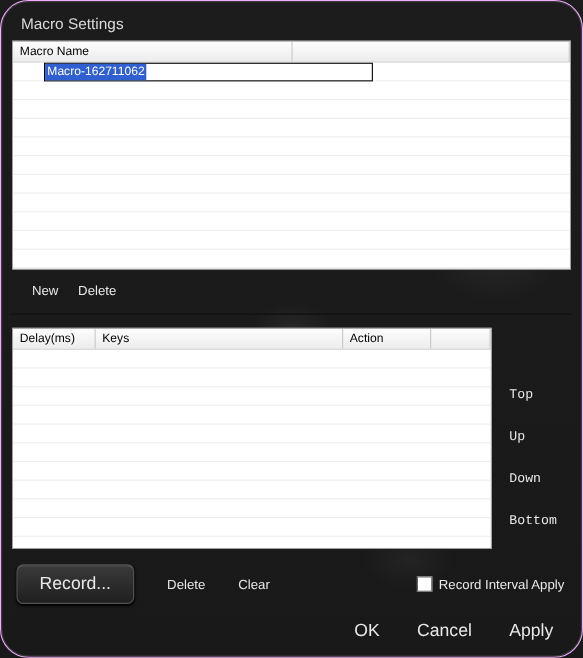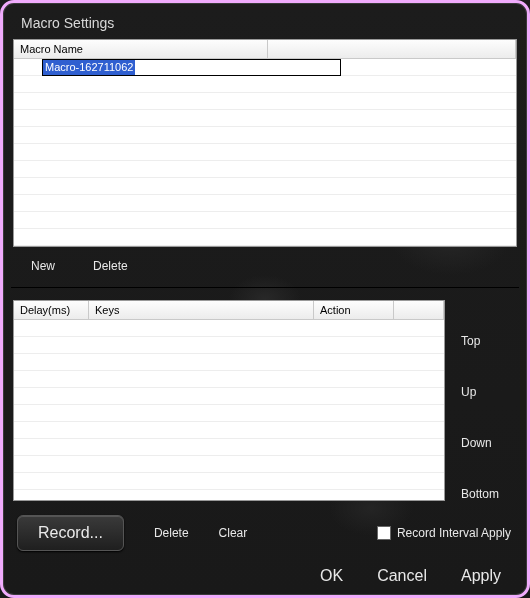--- a/index.html
+++ b/index.html
@@ -24,22 +24,22 @@
       radial-gradient(ellipse 70px 45px at 70% 85%, #242424 0%, transparent 60%),
       radial-gradient(ellipse 60px 40px at 50% 50%, #282828 0%, transparent 60%),
       linear-gradient(#1c1c1c, #191919);
     z-index: 0;
   }
   .panel {
     position: relative;
     z-index: 1;
     width: 100%;
     height: 100%;
-    border-radius: 14px;
-    border: 3px solid #f0abfc;
+    border-radius: 26px;
+    border: 1px solid #f0abfc;
     box-shadow: inset 0 0 0 1px #3a3a3a;
     padding: 8px 10px 10px 10px;
   }
   .title {
     color: #d9d9d9;
     font-size: 14px;
     padding: 4px 4px 8px 8px;
   }
   .grid-wrap {
     background: #fff;
@@ -83,21 +83,21 @@
     background: #2f5fd0;
     color: #fff;
     padding: 1px 2px;
     font-size: 11px;
     line-height: 13px;
   }
   .macro-col-name { width: 254px; }
   .macro-col-rest { flex: 1; }
   .top-buttons {
     display: flex;
-    gap: 38px;
+    gap: 18px;
     padding: 12px 0 10px 18px;
     color: #e8e8e8;
     font-size: 12px;
   }
   .link-btn {
     cursor: pointer;
     color: #e8e8e8;
   }
   .divider {
     height: 1px;
@@ -112,26 +112,27 @@
   .steps-grid { flex: 1; }
   .steps-grid .grid-body { height: 180px; }
   .steps-col-delay { width: 75px; }
   .steps-col-keys { width: 225px; }
   .steps-col-action { width: 80px; }
   .steps-col-rest { flex: 1; }
   .side-buttons {
     width: 64px;
     display: flex;
     flex-direction: column;
-    justify-content: space-between;
+    justify-content: center;
     gap: 24px;
     padding-top: 34px;
     padding-left: 8px;
     font-size: 12px;
     color: #e8e8e8;
+    font-family: Liberation Mono, monospace;
   }
   .side-buttons .link-btn { }
   .bottom-row1 {
     display: flex;
     align-items: center;
     gap: 30px;
     padding: 14px 6px 6px 4px;
     color: #e8e8e8;
   }
   .record-btn {

